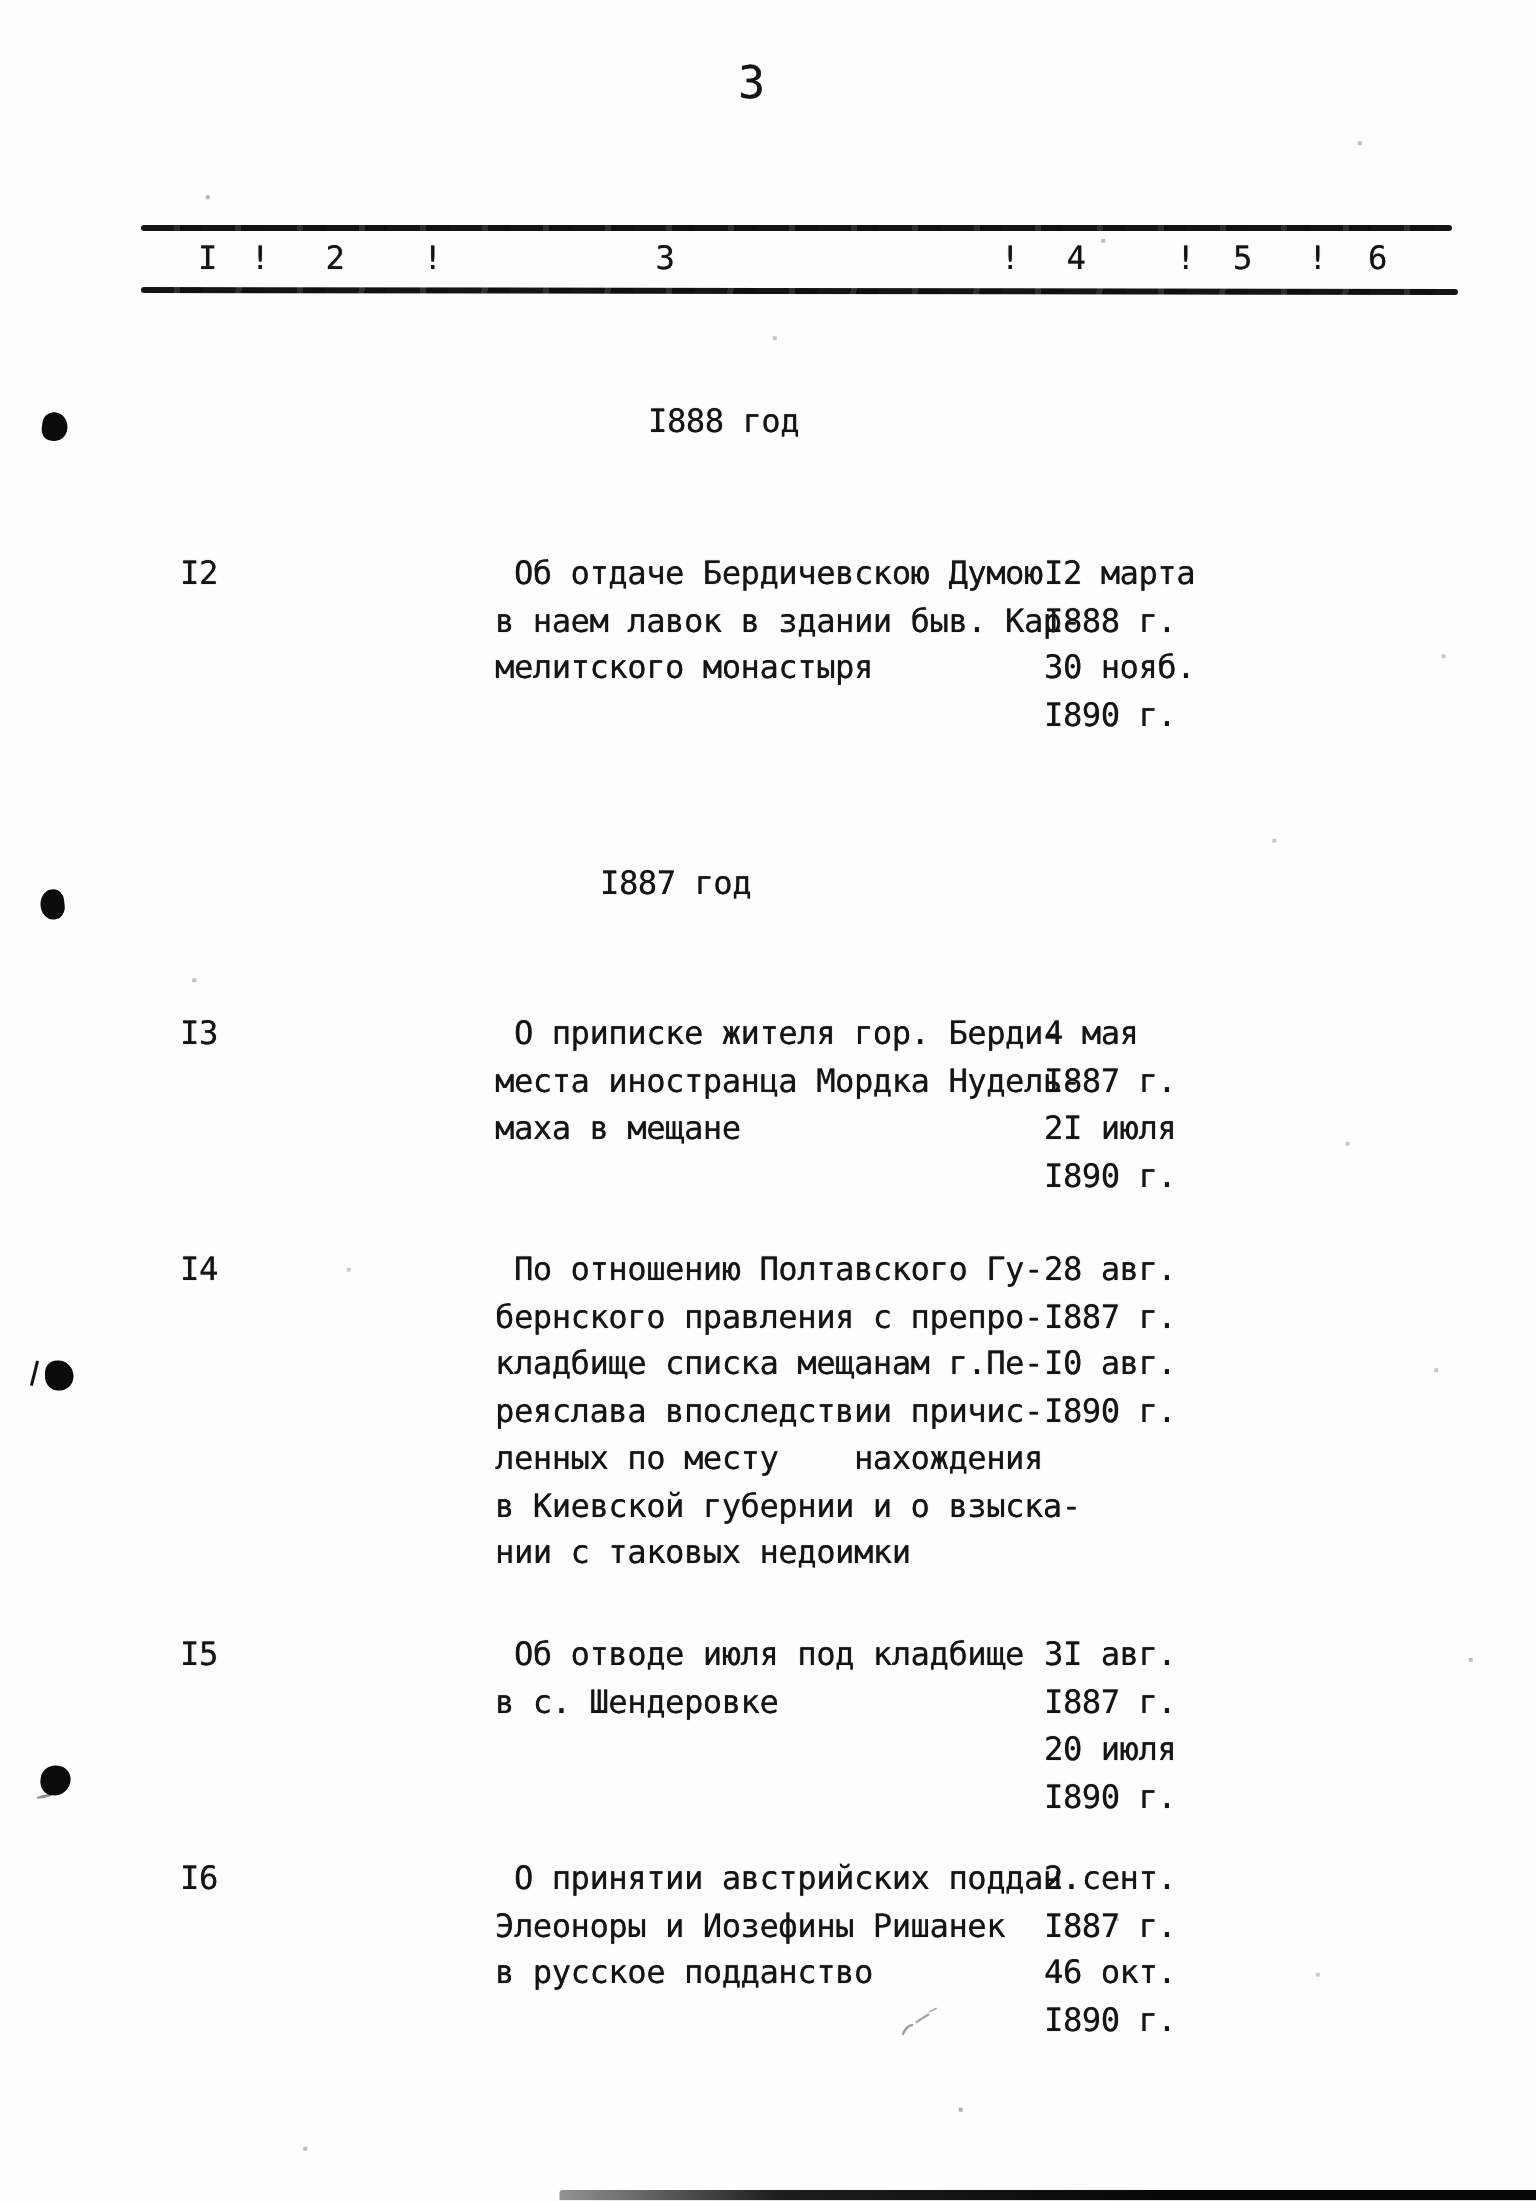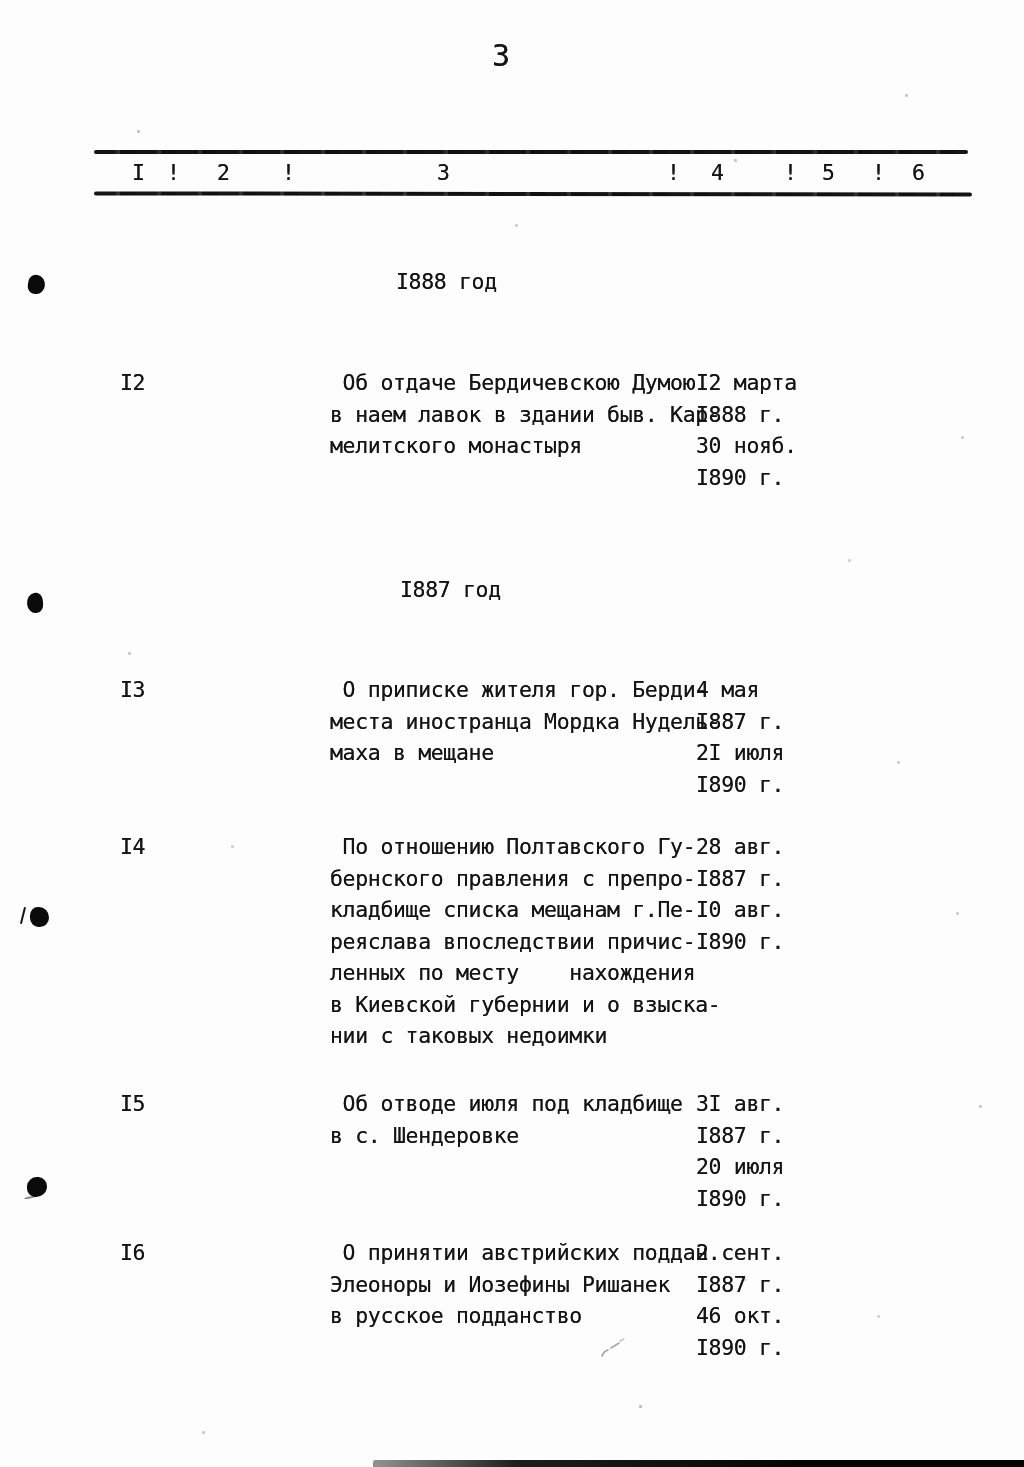--- a/index.html
+++ b/index.html
@@ -20,21 +20,21 @@
   .rule{
     position:absolute;height:4px;
     background:repeating-linear-gradient(90deg,#151515 0 22px,#2e2e2e 22px 26px,#101010 26px 41px);
     border-radius:2px;
   }
   .rule-top{left:94px;top:150px;width:874px;}
   .rule-bottom{left:94px;top:192px;width:878px;transform:rotate(0.08deg);}
   .hcell{top:157px;}
   .hc0{left:132px}.hc1{left:167px}.hc2{left:217px}.hc3{left:282px}.hc4{left:437px}
   .hc5{left:667px}.hc6{left:711px}.hc7{left:784px}.hc8{left:822px}.hc9{left:872px}.hc10{left:912px}
-  .h88{left:396px;top:266px;}
+  .h88{left:432px;top:266px;}
   .h87{left:400px;top:574px;}
   
   .entry{position:absolute;left:0;width:100%;height:0;}
   .entry .num{left:120px;top:0;}
   .entry .desc{left:292px;top:0;margin-left:38px;}
   .entry .dates{left:696px;top:0;}
   .e0{top:367px}.e1{top:674px}.e2{top:831px}.e3{top:1088px}.e4{top:1237px}
   
   .blob{position:absolute;background:#0b0b0b;border-radius:48% 60% 55% 45%;}
   .b1{left:28px;top:275px;width:17px;height:19px;transform:rotate(8deg);}

